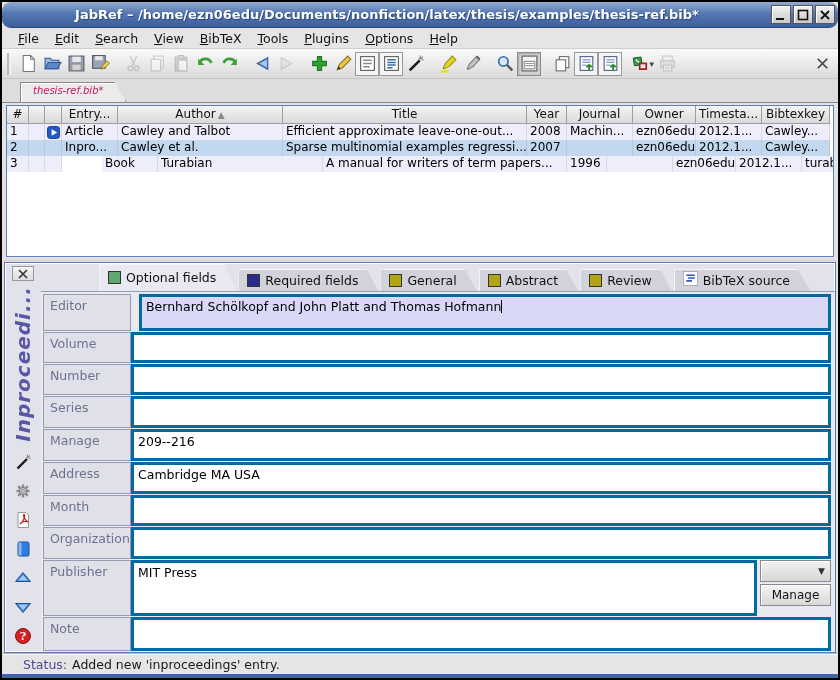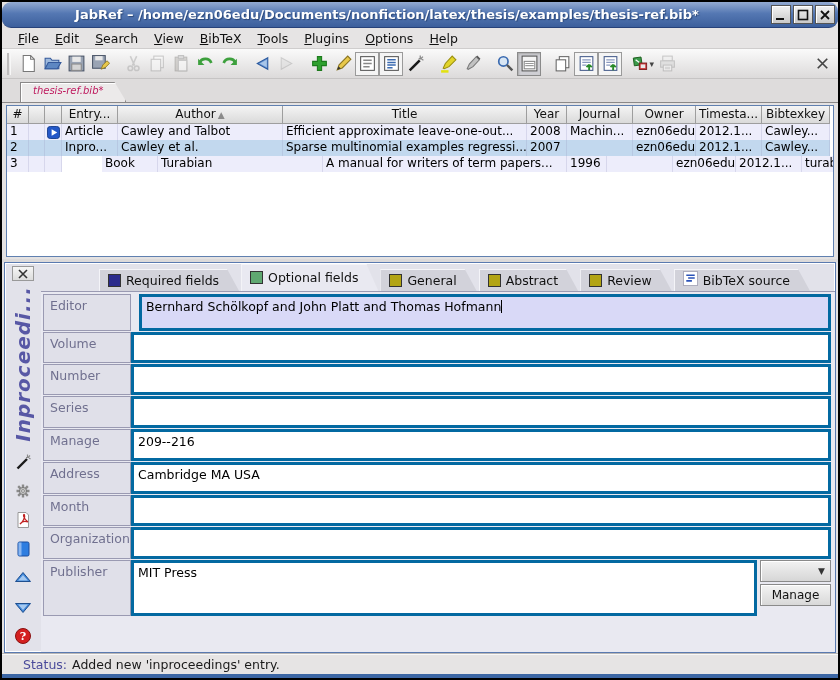--- a/index.html
+++ b/index.html
@@ -420,27 +420,27 @@
             <svg viewBox="0 0 18 18">
               <circle cx="9" cy="9" r="7.5" fill="#d42020" stroke="#8a1010"></circle>
               <text x="9" y="13" font-size="11" font-weight="bold" fill="#fff" text-anchor="middle" font-family="DejaVu Serif, serif">?</text>
             </svg>
           </span>
         </div>
     </div>
 
     <div class="editor-main">
       <div class="etabs" id="etabs">
+          <div class="etab selected">
+            <span class="etab-swatch" style="background: rgb(95, 168, 113);"></span>
+            <span>Optional fields</span>
+          </div>
           <div class="etab">
             <span class="etab-swatch" style="background: rgb(43, 43, 140);"></span>
             <span>Required fields</span>
-          </div>
-          <div class="etab selected">
-            <span class="etab-swatch" style="background: rgb(95, 168, 113);"></span>
-            <span>Optional fields</span>
           </div>
           <div class="etab">
             <span class="etab-swatch" style="background: rgb(178, 164, 20);"></span>
             <span>General</span>
           </div>
           <div class="etab">
             <span class="etab-swatch" style="background: rgb(178, 164, 20);"></span>
             <span>Abstract</span>
           </div>
           <div class="etab">
@@ -507,20 +507,26 @@
           <div class="frow" style="height: 56px; flex: 0 0 56px;">
             <div class="flabel">Publisher</div>
             <div class="fval">
               <div class="finput"><span>MIT Press</span></div>
               <div class="fside">
                 <div class="combo">▼</div>
                 <button class="btn-manage">Manage</button>
               </div>
             </div>
           </div>
+          <div class="frow" style="height: 34px; flex: 0 0 34px;">
+            <div class="flabel">Note</div>
+            <div class="fval">
+              <div class="finput"><span></span></div>
+            </div>
+          </div>
         </div>
     </div>
   </div>
 
   <div class="statusbar">
     <span class="status-prefix">Status:</span>
     <span class="status-msg">Added new 'inproceedings' entry.</span>
   </div>
   <div class="bottom-strip"></div>
 </div>

